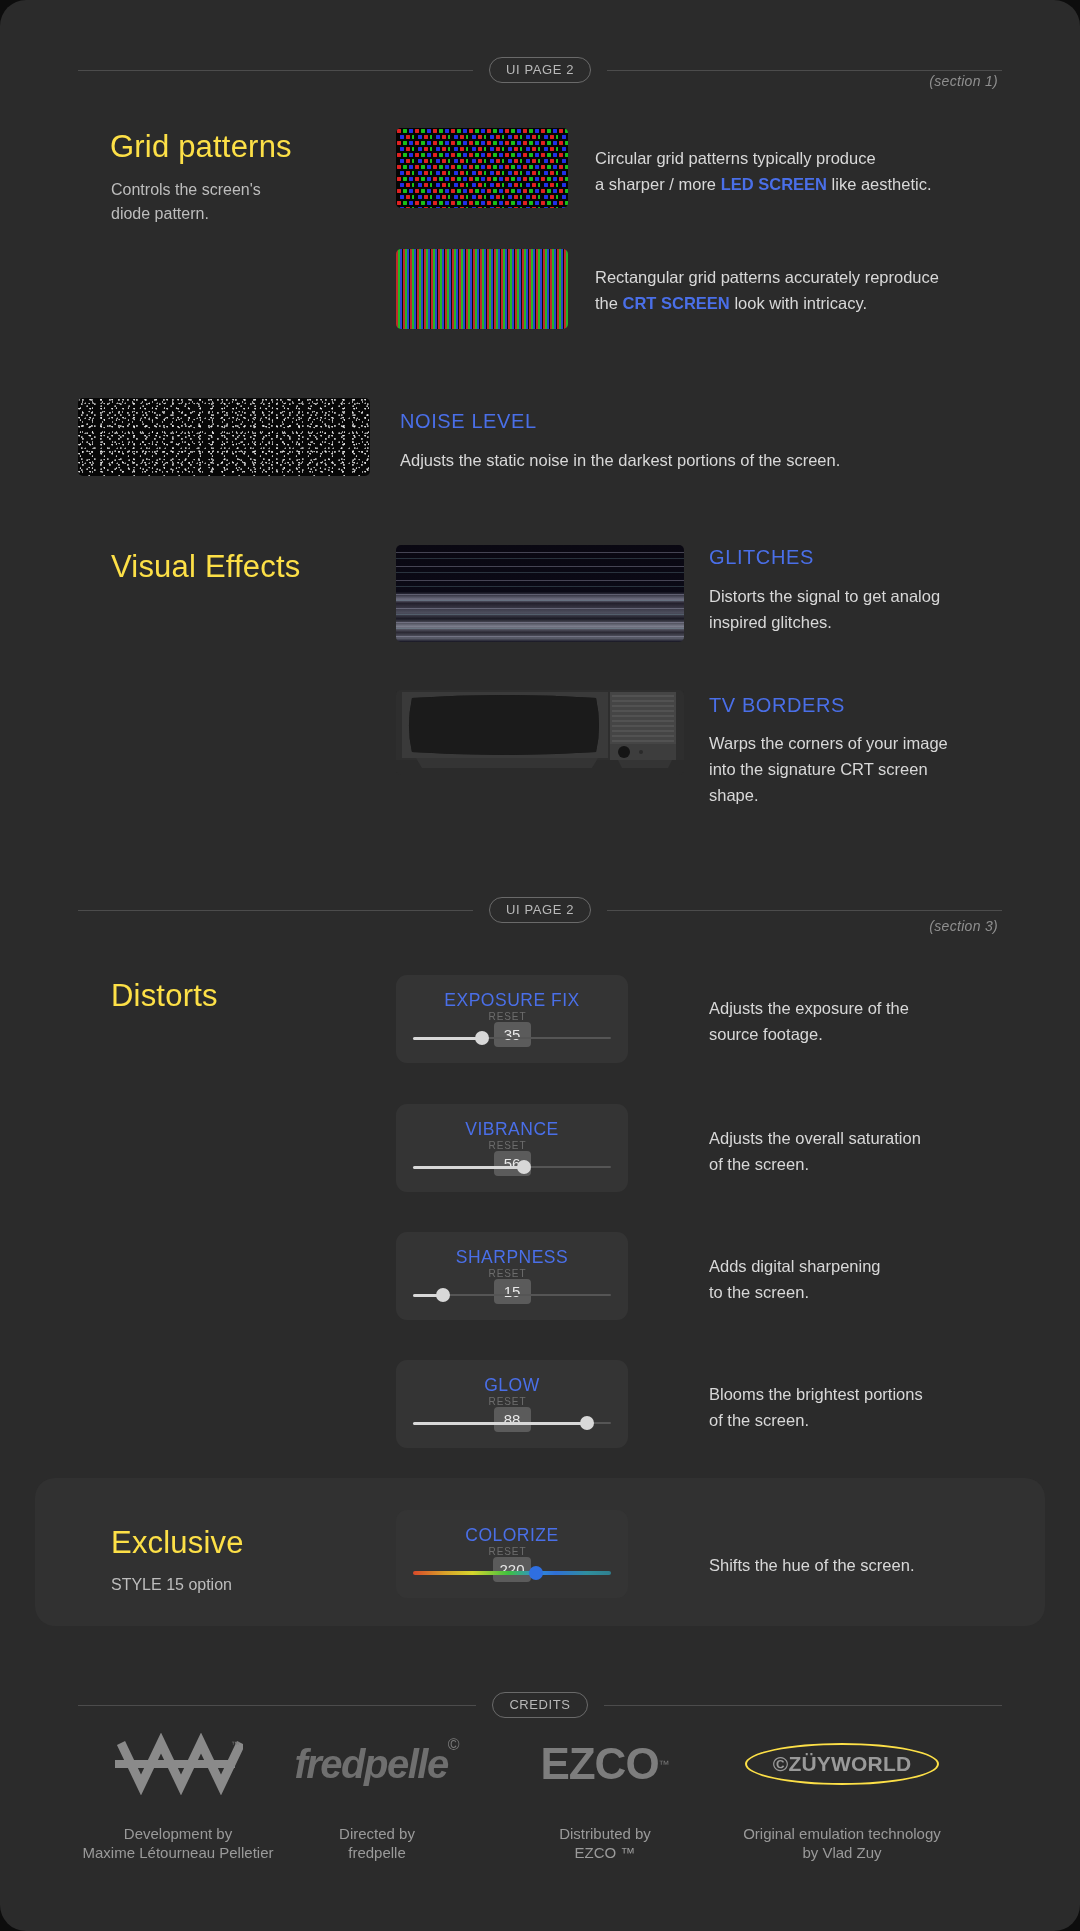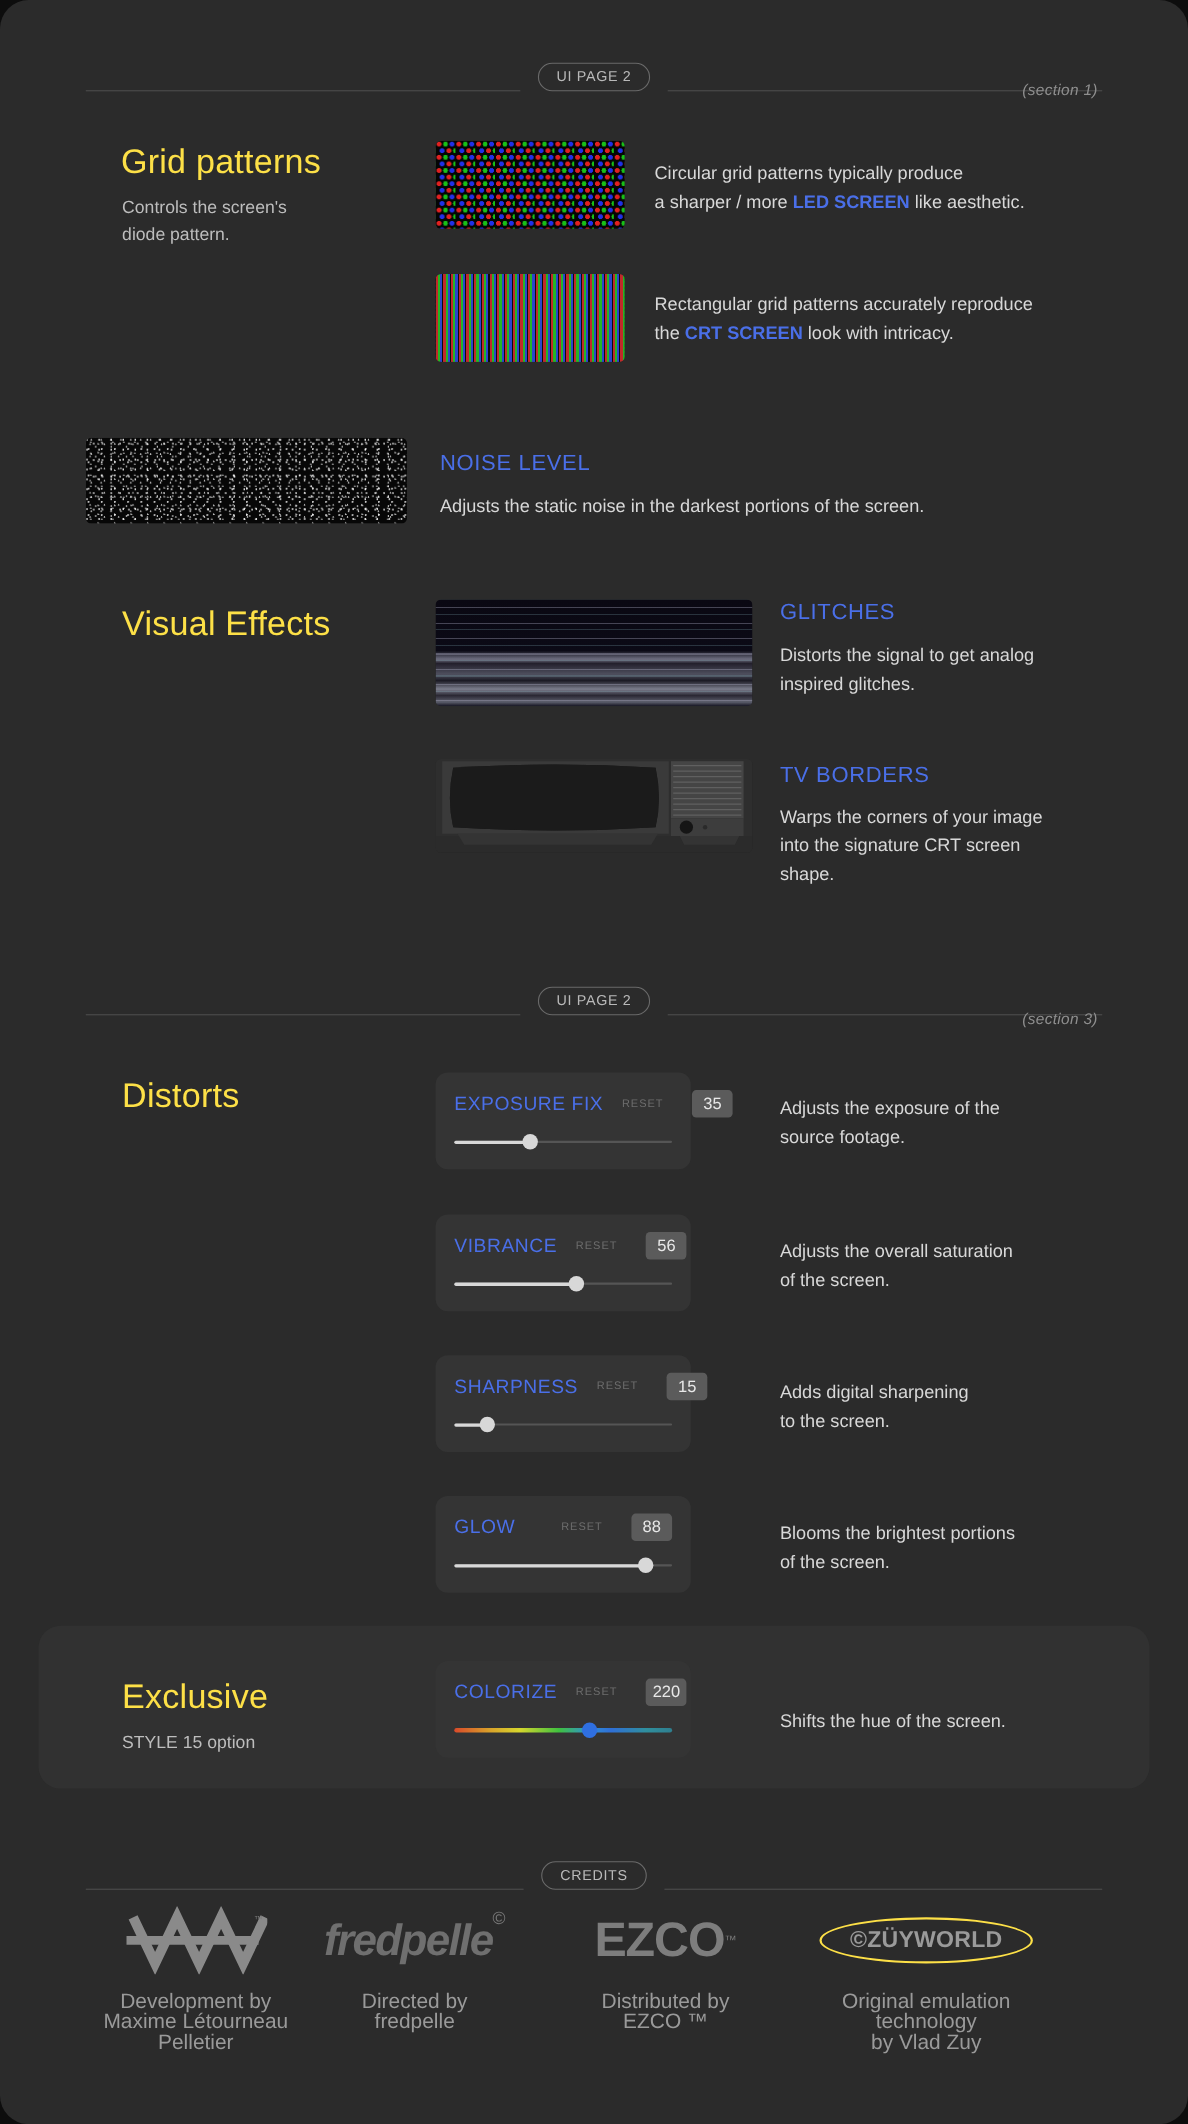--- a/index.html
+++ b/index.html
@@ -22,21 +22,21 @@
     box-sizing: border-box;
     overflow: hidden;
   }
 
   
   .divider {
     position: absolute;
     left: 78px;
     right: 78px;
     display: flex;
-    align-items: flex-end;
+    align-items: center;
     gap: 16px;
   }
   .divider .line {
     flex: 1 1 auto;
     height: 1px;
     background: #4c4c4c;
   }
   .pill {
     flex: 0 0 auto;
     border: 1px solid #6a6a6a;
@@ -163,22 +163,23 @@
     position: absolute;
     width: 232px;
     background: #343434;
     border-radius: 11px;
     padding: 15px 17px 17px;
     box-sizing: border-box;
   }
   .slider-head {
     display: flex;
     align-items: center;
-    gap: 17px;
+    gap: 0;
     height: 26px;
+    flex-direction: column;
   }
   .slider-name {
     color: #4a6fe8;
     font-size: 17.5px;
     letter-spacing: 0.5px;
     flex: 1 1 auto;
     white-space: nowrap;
   }
   .slider-reset {
     color: #6d6d6d;
@@ -257,22 +258,22 @@
     text-align: center;
     width: 230px;
   }
   .credit-logo {
     height: 72px;
     display: flex;
     align-items: center;
     justify-content: center;
   }
   .credit-caption {
-    margin-top: 10px;
-    font-size: 19px;
+    margin-top: 24px;
+    font-size: 15px;
     color: #9a9a9a;
     line-height: 19px;
   }
   .ezco-text {
     font-size: 44px;
     font-weight: 700;
     color: #7d7d7d;
     letter-spacing: -1px;
     font-family: "Liberation Sans", sans-serif;
   }

